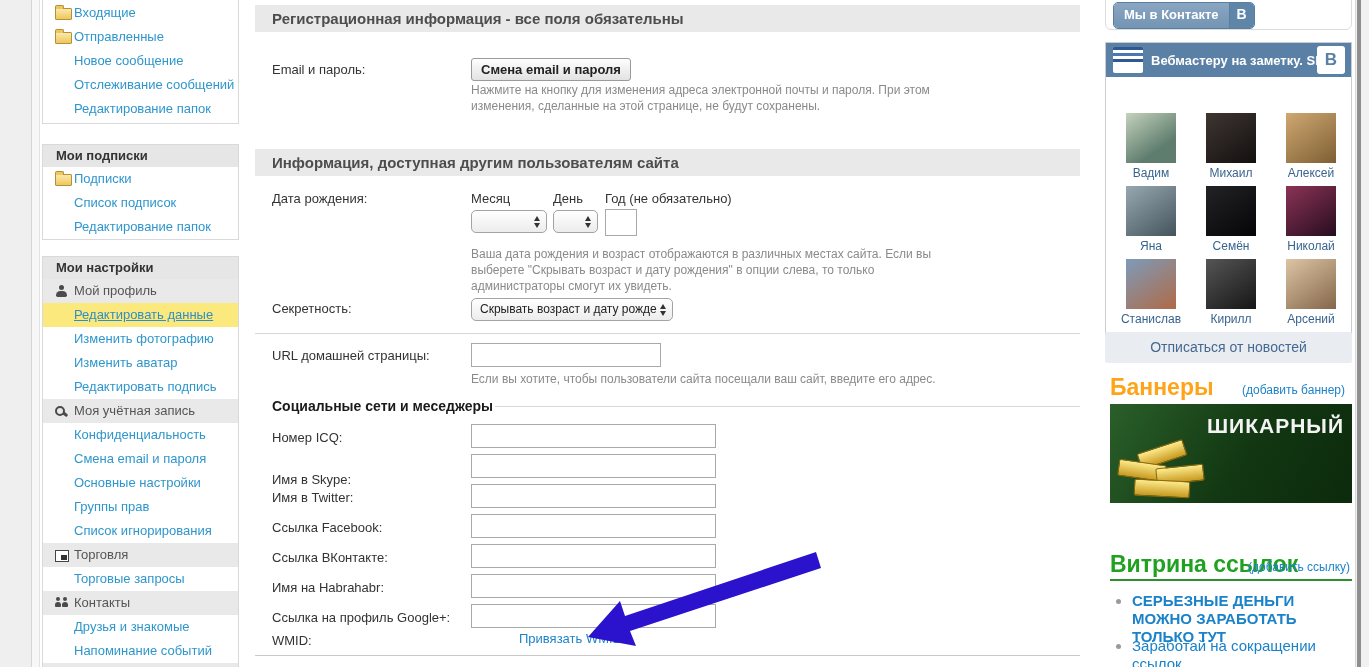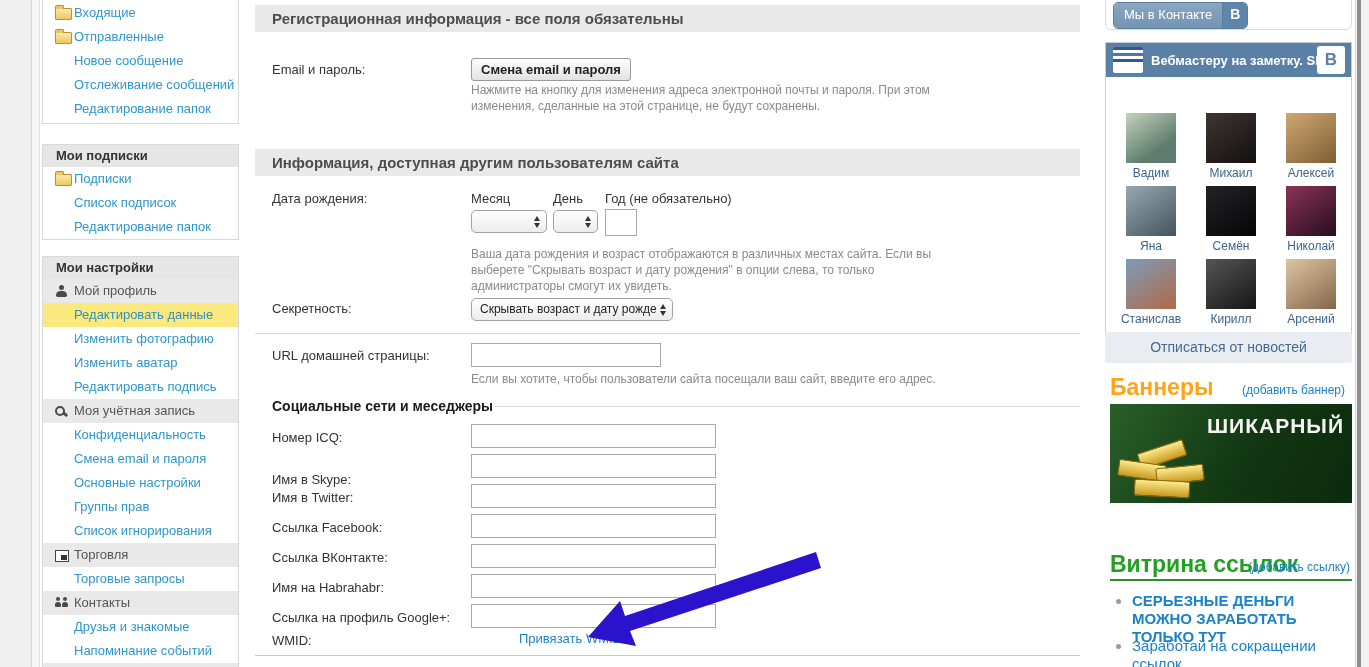--- a/index.html
+++ b/index.html
@@ -10,21 +10,21 @@
   .gutter{left:0;top:0;width:31px;height:667px;background:#efefef;border-right:1px solid #d5d5d5;}
   .gutter2{left:32px;top:0;width:7px;height:667px;background:#f7f7f7;border-right:1px solid #e3e3e3;}
   
   .sbox{left:42px;width:197px;background:#fff;border:1px solid #d9d9d9;box-sizing:border-box;}
   .sheader{height:22px;line-height:22px;padding-left:13px;background:#e6e6e6;color:#333;
            font-weight:bold;font-size:13px;}
   .srow{position:relative;height:24px;line-height:24px;padding-left:31px;font-size:13px;
         white-space:nowrap;overflow:hidden;}
   .srow.link{color:#2e96cc;cursor:pointer;}
   .srow.group{background:#e9e9e9;color:#555;}
-  .srow.sel{background:#fce97e;color:#2e8fc6;}
+  .srow.sel{background:#fce97e;color:#2e8fc6;text-decoration:underline;}
   
   .ic{position:absolute;left:12px;}
   .folder-ic{top:7px;width:15px;height:10px;background:linear-gradient(#fbe9a8,#eec75e);
              border:1px solid #b5913c;border-radius:1px;}
   .folder-ic::before{content:"";position:absolute;top:-4px;left:-1px;width:7px;height:3px;
              background:#eec75e;border:1px solid #b5913c;border-bottom:none;border-radius:2px 2px 0 0;}
   .user-ic{top:6px;width:13px;height:13px;}
   .user-ic::before{content:"";position:absolute;left:4px;top:0;width:5px;height:5px;border-radius:50%;background:#4a4a4a;}
   .user-ic::after{content:"";position:absolute;left:1px;top:6px;width:11px;height:6px;border-radius:5px 5px 2px 2px;background:#4a4a4a;}
   .mag-ic{top:6px;width:13px;height:13px;}
@@ -53,21 +53,21 @@
   .btn{border:1px solid #9a9a9a;border-radius:3px;background:linear-gradient(#fefefe,#e2e2e2);
        font-weight:bold;font-size:13px;color:#222;padding:3px 9px;cursor:pointer;font-family:inherit;}
   .hr{height:1px;background:#d8d8d8;}
   .legend{left:272px;font-weight:bold;font-size:14px;color:#1a1a1a;}
   .alink{color:#1e83c9;cursor:pointer;text-decoration:none;margin-left:48px;}
   
   .rtopbox{left:1105px;top:-14px;width:247px;height:44px;border:1px solid #dcdcdc;border-radius:6px;
            background:#fff;box-sizing:border-box;}
   .vkbtn{left:1113px;top:2px;height:25px;display:flex;align-items:stretch;cursor:pointer;
          border:1px solid #587fa0;border-radius:5px;overflow:hidden;}
-  .vkbtn .txt{background:linear-gradient(#8aa6c2,#7394b3);color:#fff;font-weight:normal;font-size:13px;
+  .vkbtn .txt{background:linear-gradient(#8aa6c2,#7394b3);color:#fff;font-weight:bold;font-size:13px;
          line-height:23px;padding:0 10px;}
   .vkbtn .bb{background:#5f86a9;color:#fff;font-weight:bold;font-size:14px;line-height:23px;
          width:24px;text-align:center;border-left:1px solid #587fa0;}
   .widget{left:1105px;top:42px;width:247px;height:298px;background:#fff;border:1px solid #c9cdd1;box-sizing:border-box;}
   .whead{position:absolute;left:0;top:0;right:0;height:34px;background:#5b80a6;display:flex;align-items:center;}
   .wlogo{width:30px;height:26px;margin-left:7px;background:#fff;border-radius:2px;
          background-image:linear-gradient(#2f5a8f 3px,#fff 3px,#fff 6px,#4a79b0 6px,#4a79b0 9px,#fff 9px,#fff 12px,#2f5a8f 12px,#2f5a8f 15px,#fff 15px);}
   .wtitle{color:#fff;font-weight:bold;font-size:13px;margin-left:8px;flex:1;white-space:nowrap;overflow:hidden;}
   .wb{width:28px;height:28px;background:#fff;border-radius:3px;color:#5b80a6;font-weight:bold;
       font-size:17px;line-height:28px;text-align:center;margin-right:6px;}

